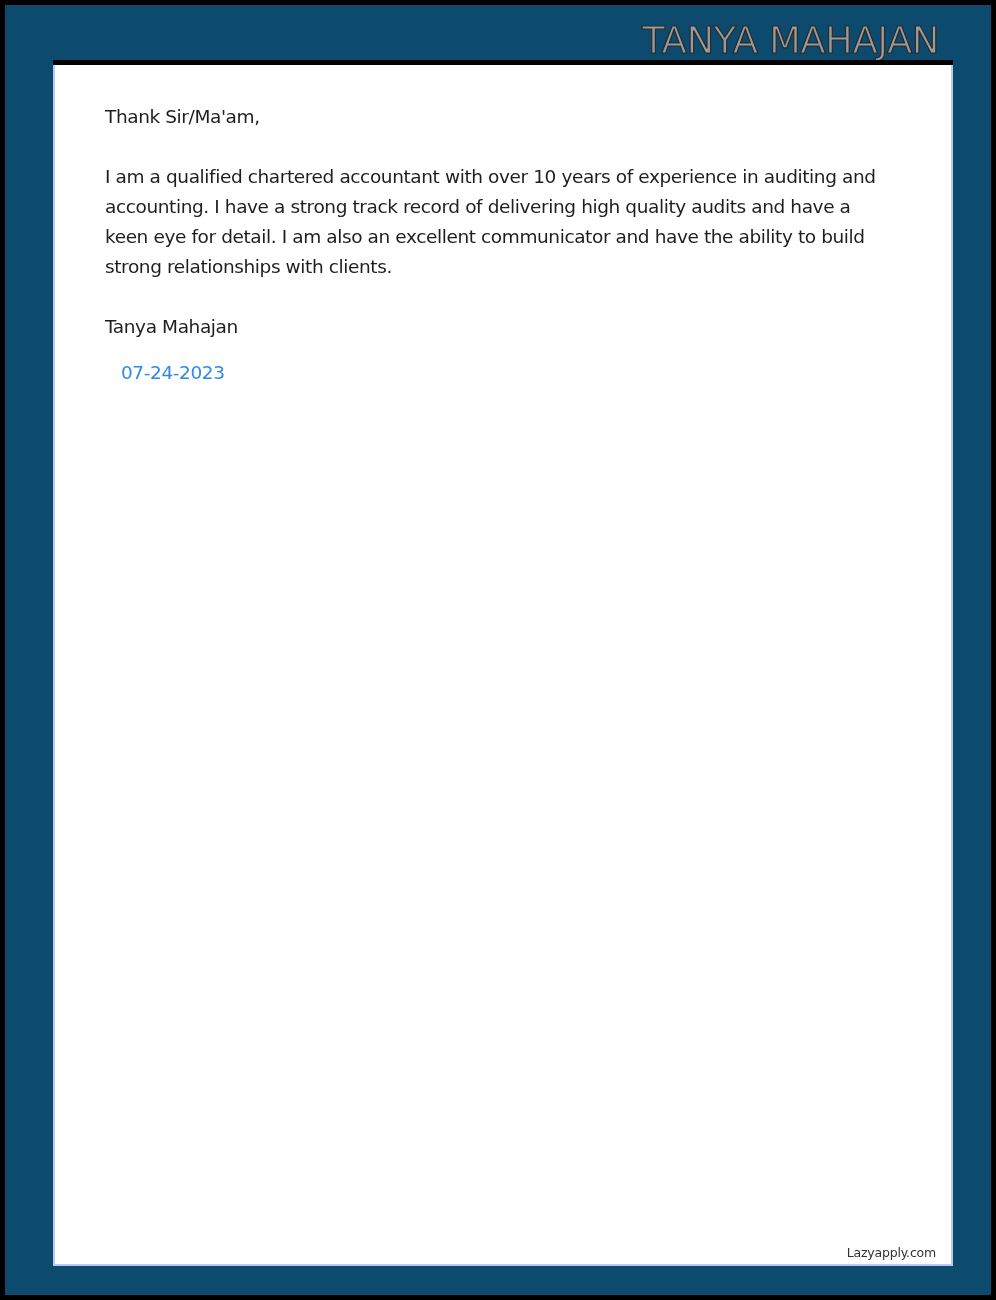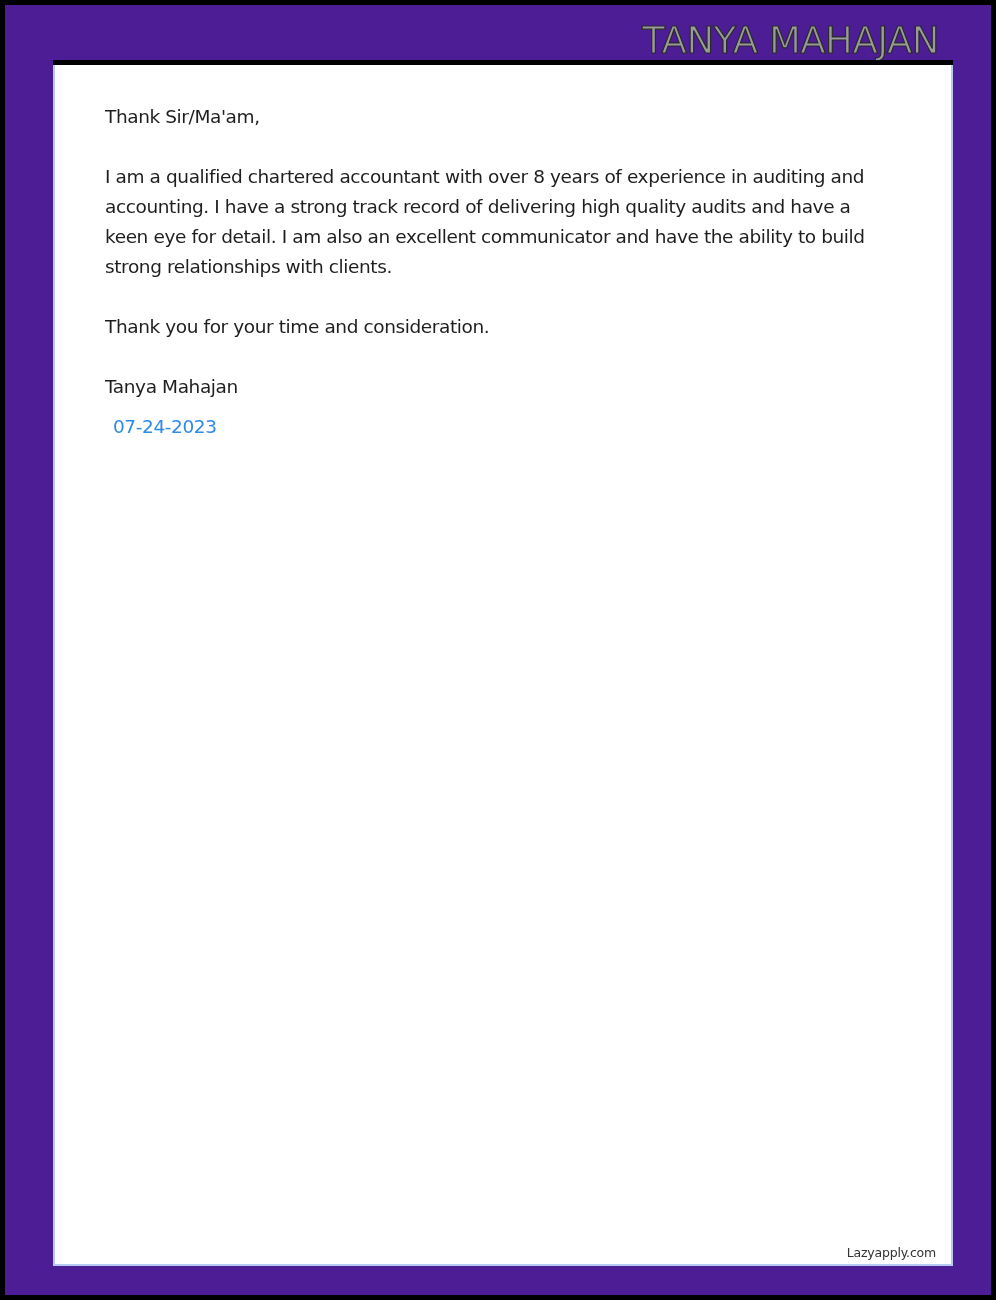--- a/index.html
+++ b/index.html
@@ -3,21 +3,21 @@
 <meta charset="utf-8">
 <style>
   html, body { margin: 0; padding: 0; }
   body {
     width: 996px; height: 1300px; position: relative; overflow: hidden;
     background: #000;
     font-family: "DejaVu Sans", sans-serif;
   }
   .frame {
     position: absolute; left: 5px; top: 5px; width: 986px; height: 1290px;
-    background: #4c1d95;
+    background: #0c4a6e;
   }
   .name {
     position: absolute; right: 52px; top: 14px;
     font-family: "DejaVu Sans", sans-serif;
     font-size: 37px; line-height: 44px; letter-spacing: -0.5px;
     color: #9a9a9a;
     -webkit-text-stroke: 1.2px #2a2a2a;
     font-weight: normal;
     white-space: nowrap;
   }
@@ -32,35 +32,34 @@
     border-right: 2px solid #b7cbf2;
     border-bottom: 2px solid #b7cbf2;
   }
   .body {
     position: absolute; left: 50px; top: 37px; width: 790px;
     font-size: 18.5px; line-height: 30px; color: #1e1e1e;
     letter-spacing: -0.4px;
   }
   .body p { margin: 0 0 30px 0; }
   .body p.sig { margin-bottom: 10px; }
-  .body p.date { color: #2d8ae6; margin: 8px; }
+  .body p.date { color: #2d8ae6; margin: 16px; }
   .footer {
     position: absolute; right: 15px; bottom: 4px;
     font-size: 12.5px; color: #333; letter-spacing: -0.2px;
   }
 </style>
 </head>
 <body>
 
 <div class="frame">
   <div class="name">TANYA MAHAJAN</div>
   <div class="topbar"></div>
   <div class="card">
     <div class="body">
       <p>Thank Sir/Ma'am,</p>
-      <p>I am a qualified chartered accountant with over 8 years of experience in auditing and accounting. I have a strong track record of delivering high quality audits and have a keen eye for detail. I am also an excellent communicator and have the ability to build strong relationships with clients.</p>
-      <p>Thank you for your time and consideration.</p>
+      <p>I am a qualified chartered accountant with over 10 years of experience in auditing and accounting. I have a strong track record of delivering high quality audits and have a keen eye for detail. I am also an excellent communicator and have the ability to build strong relationships with clients.</p>
       <p class="sig">Tanya Mahajan</p>
       <p class="date">07-24-2023</p>
     </div>
     <div class="footer">Lazyapply.com</div>
   </div>
 </div>
 
 </body></html>

